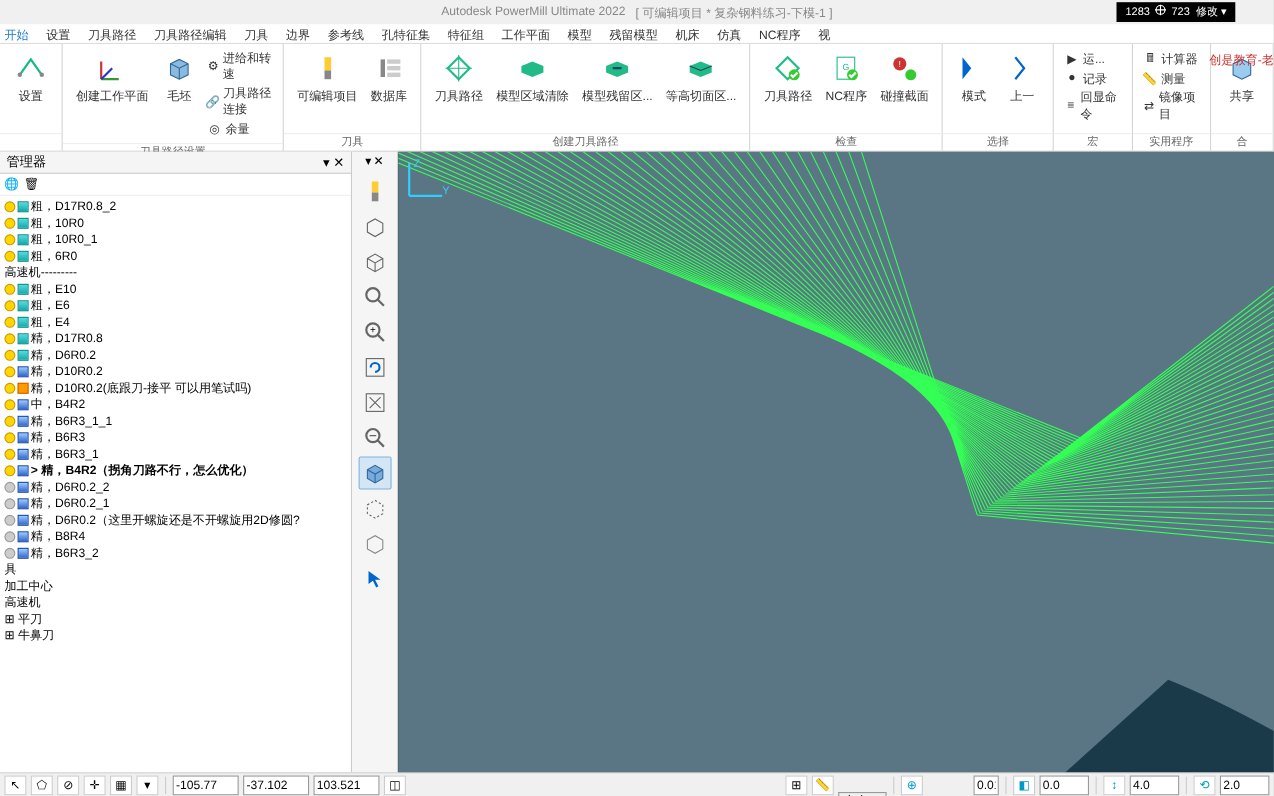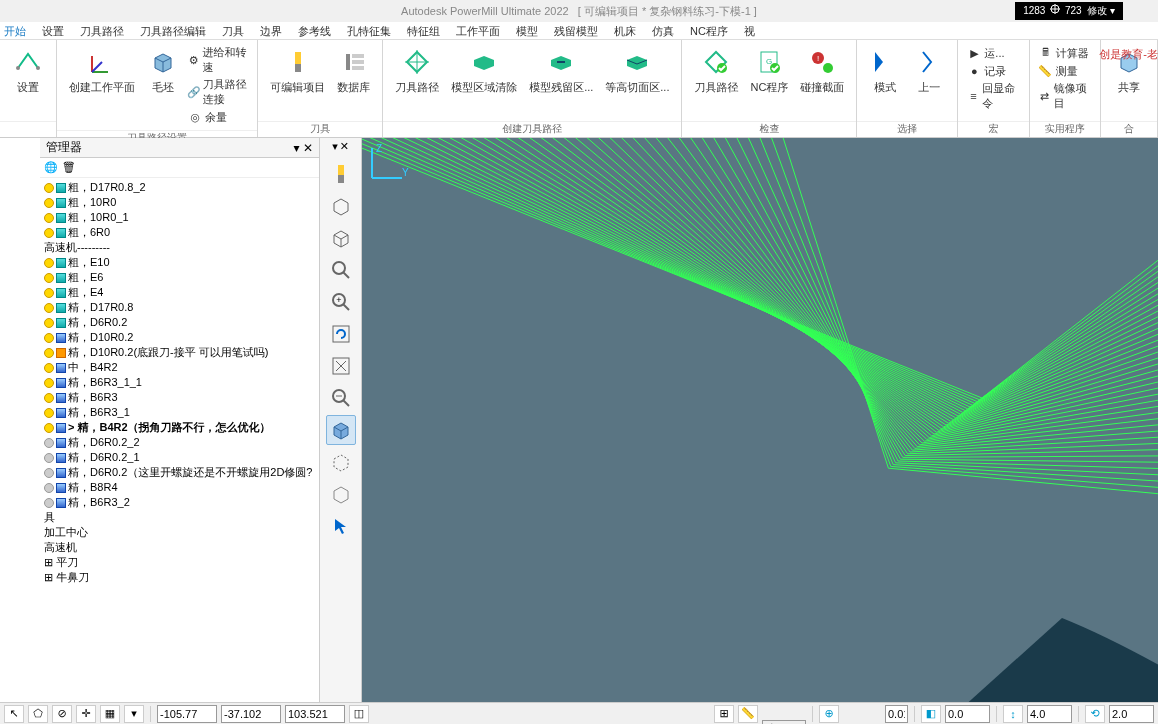--- a/index.html
+++ b/index.html
@@ -19,21 +19,21 @@
 .ribbon-group-label { height: 16px; text-align: center; color: #666; font-size: 10px; border-top: 1px solid #eee; }
 .ribbon-btn { display: flex; flex-direction: column; align-items: center; justify-content: flex-start; padding: 2px 6px; cursor: pointer; }
 .ribbon-btn .ico { width: 32px; height: 32px; display: flex; align-items: center; justify-content: center; margin-bottom: 2px; }
 .ribbon-btn .lbl { font-size: 11px; color: #333; text-align: center; white-space: nowrap; }
 .ribbon-small-row { display: flex; align-items: center; gap: 2px; cursor: pointer; font-size: 11px; color: #333; padding: 1px 2px; }
 .ribbon-small-row .ico-s { width: 16px; height: 16px; display: flex; align-items: center; justify-content: center; }
 .ribbon-col { display: flex; flex-direction: column; gap: 0px; justify-content: center; }
 
 .workspace { display: flex; height: 564px; }
 
-.manager { width: 320px; border-right: 1px solid #ccc; display: flex; flex-direction: column; background: #fff; padding-left: 40px; }
+.manager { width: 320px; border-right: 1px solid #ccc; display: flex; flex-direction: column; background: #fff; }
 .manager-header { height: 20px; background: #f5f5f5; border-bottom: 1px solid #ccc; display: flex; align-items: center; padding: 0 6px; justify-content: space-between; font-size: 12px; }
 .manager-toolbar { height: 20px; display: flex; align-items: center; padding: 0 4px; gap: 4px; border-bottom: 1px solid #eee; }
 .manager-tree { flex: 1; overflow-y: auto; padding: 2px; }
 .tree-item { display: flex; align-items: center; gap: 2px; padding: 0 2px; cursor: pointer; white-space: nowrap; height: 15px; font-size: 11px; }
 .tree-item.bold { font-weight: bold; }
 .bulb { width: 10px; height: 10px; border-radius: 50%; background: #ffd700; border: 1px solid #cc9900; flex-shrink: 0; }
 .bulb.off { background: #ccc; border-color: #999; }
 .tp-ico { width: 10px; height: 10px; flex-shrink: 0; }
 .tp-cyan { background: linear-gradient(#5dd, #1aa); border: 1px solid #088; }
 .tp-blue { background: linear-gradient(#9cf, #36c); border: 1px solid #14a; }

